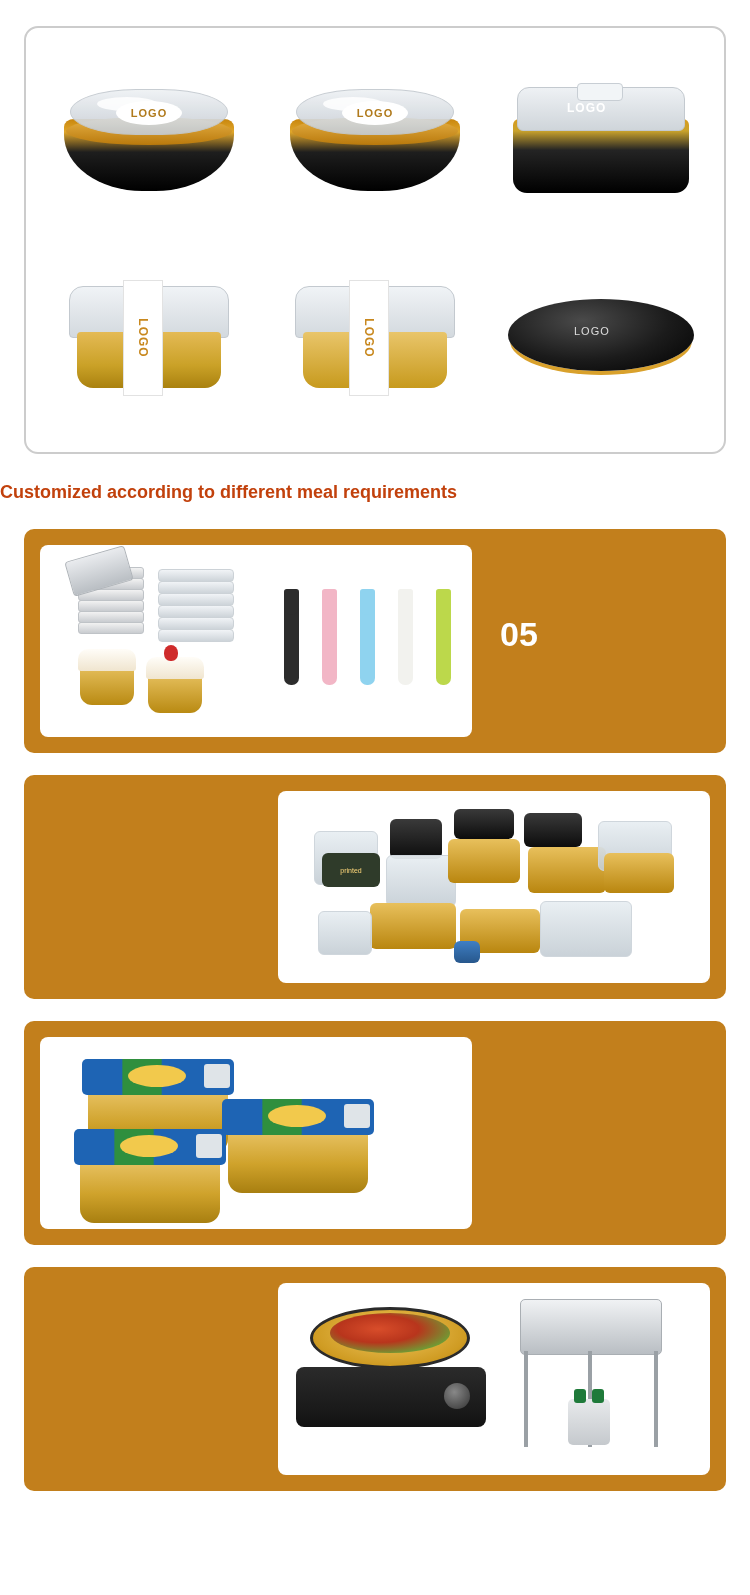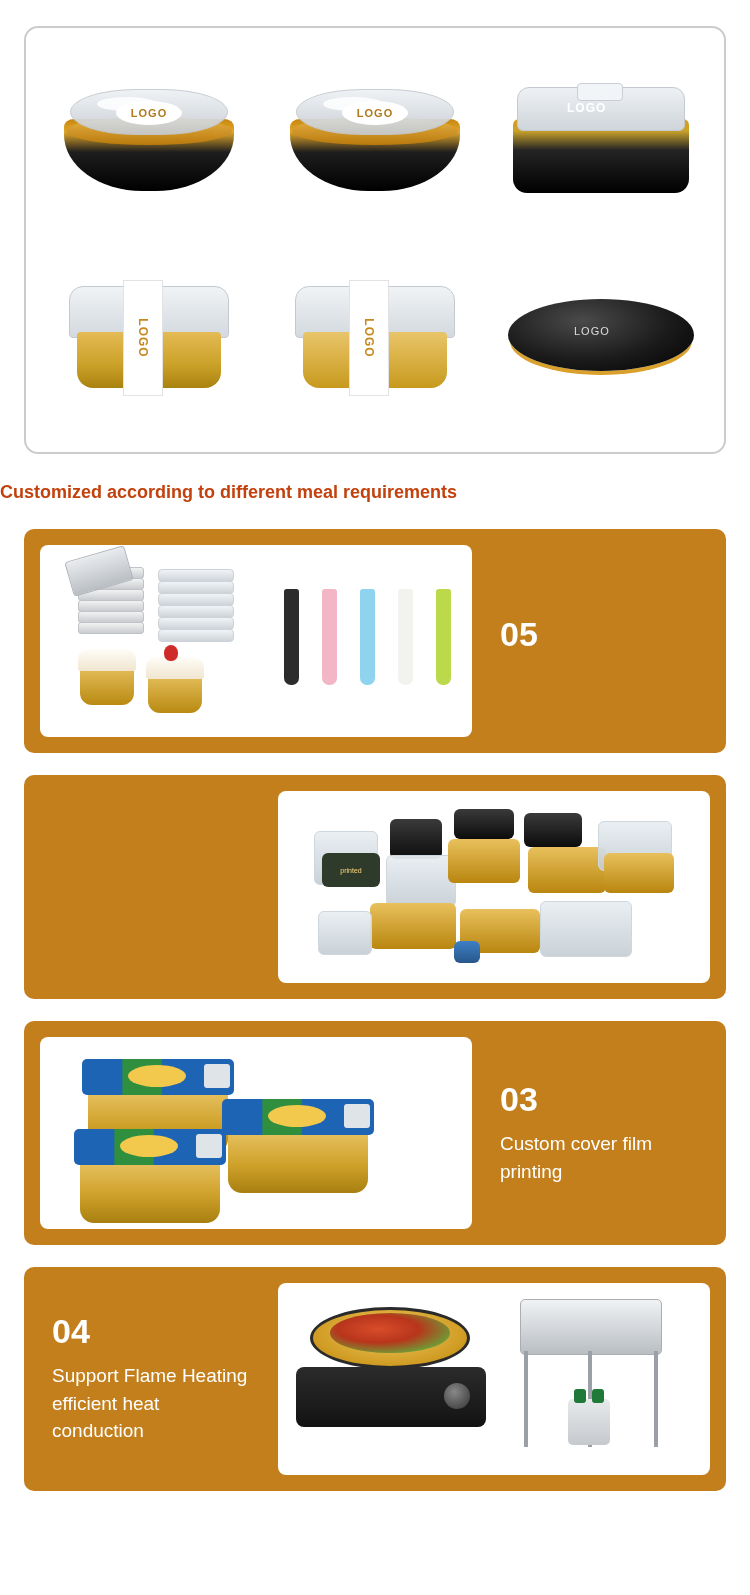--- a/index.html
+++ b/index.html
@@ -573,24 +573,20 @@
             </div>
         </div>
         <div class="film-box" style="left:34px; top:92px">
           <div class="tray"></div>
           <div class="film">
               <div class="blob"></div>
               <div class="strip"></div>
             </div>
         </div>
       </div>
-      <div class="text-panel">
-        <div class="num">03</div>
-        <div class="desc">Custom cover film printing</div>
-      </div>
     </div>
 
     <div class="feature-row reverse">
       <div class="img-panel">
         <div class="stove">
           <div class="pan"></div>
           <div class="food"></div>
           <div class="base"></div>
           <div class="knob"></div>
         </div>
@@ -598,20 +594,16 @@
           <div class="tray"></div>
           <div class="leg" style="left:18px"></div>
           <div class="leg" style="left:148px"></div>
           <div class="leg" style="left:82px"></div>
           <div class="fuel">
             <div class="cap"></div>
             <div class="cap2"></div>
           </div>
         </div>
       </div>
-      <div class="text-panel">
-        <div class="num">04</div>
-        <div class="desc">Support Flame Heating efficient heat conduction</div>
-      </div>
     </div>
 
   </div>
 </div>
 
 </body></html>

